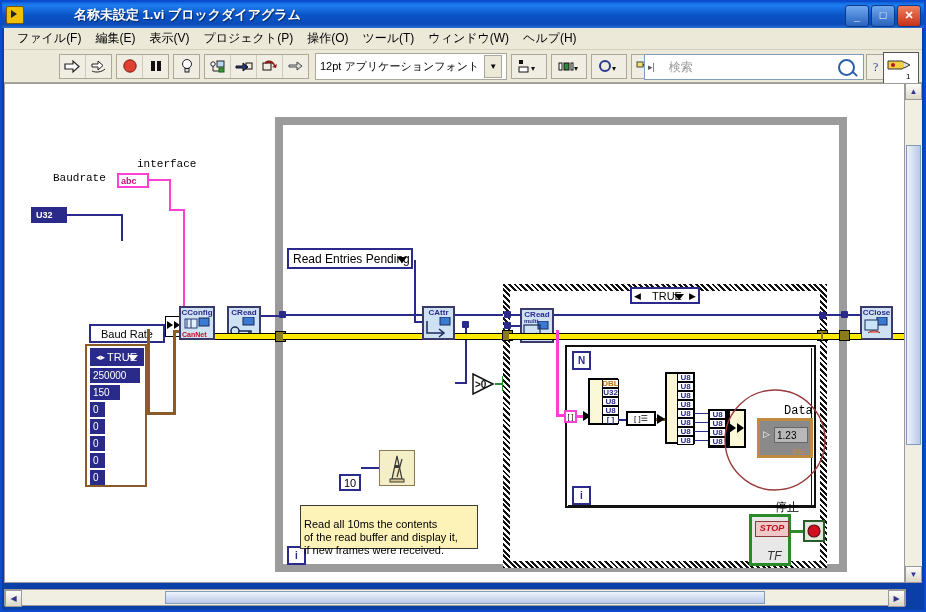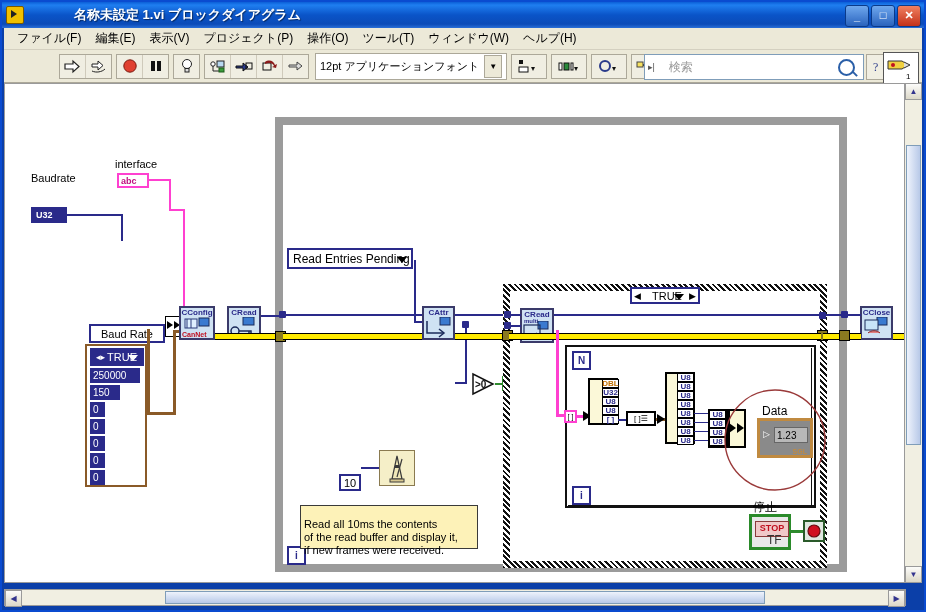--- a/index.html
+++ b/index.html
@@ -67,21 +67,21 @@
     font-size:8px;color:#33348e;cursor:pointer;}
   .sb-thumb{position:absolute;left:1px;width:15px;background:linear-gradient(90deg,#eef3fc,#b8c9e8);
     border:1px solid #7f9db9;box-sizing:border-box;cursor:pointer;}
   .hscroll{position:absolute;left:2px;bottom:4px;width:902px;height:17px;background:#f1efe2;
     border:1px solid #9a9a9a;box-sizing:border-box;display:flex;align-items:center;}
   .hs-thumb{position:absolute;top:1px;height:13px;background:linear-gradient(180deg,#eef3fc,#b8c9e8);
     border:1px solid #7f9db9;box-sizing:border-box;cursor:pointer;}
 
   
   .abs{position:absolute;box-sizing:border-box;}
-  .lbl{position:absolute;font-size:11px;color:#000;white-space:nowrap;font-family:Liberation Sans, sans-serif;}
+  .lbl{position:absolute;font-size:11px;color:#000;white-space:nowrap;font-family:Liberation Mono, monospace;margin-left:22px;}
   .wire{position:absolute;background:#2a2a8a;}
   .wire-y{position:absolute;background:#ffea00;border-top:1px solid #000;border-bottom:1px solid #000;height:5px;}
   .wire-p{position:absolute;background:#ff40d0;}
   .wire-br{position:absolute;background:#8a5a28;}
   .wire-g{position:absolute;background:#2e8b2e;}
   .node{position:absolute;background:#cfe2f3;border:2px solid #3a3a6a;box-sizing:border-box;}
   .term{position:absolute;background:#2a2a8a;}
   .junc{position:absolute;width:7px;height:7px;background:#2a2a8a;border-radius:1px;}
   .juncy{position:absolute;width:9px;height:9px;background:#8a7a20;border:1px solid #000;}
   .loopframe{position:absolute;border:8px solid #9b9b9b;box-sizing:border-box;background:transparent;}
@@ -500,21 +500,21 @@
         </svg>
       </div>
 
       <div class="comment" style="left:295px;top:421px;width:178px;height:44px;">
         <div>Read all 10ms the contents</div>
         <div>of the read buffer and display it,</div>
         <div>if new frames were received.</div>
       </div>
 
       <div class="lbl" style="left:748px;top:415px;font-size:12px;">停止</div>
-      <div class="abs" style="left:744px;top:430px;width:42px;height:36px;border:3px solid #2a8a2a;background:#e8e8e8;">
+      <div class="abs" style="left:744px;top:430px;width:42px;height:52px;border:3px solid #2a8a2a;background:#e8e8e8;font-style:italic;">
         <div style="position:absolute;left:3px;top:4px;width:32px;height:14px;background:#f0c8c8;border:1px solid #8a3a3a;font-size:9px;color:#c01020;text-align:center;line-height:13px;font-weight:bold;">STOP</div>
         <div style="position:absolute;left:15px;bottom:0;font-size:12px;color:#333;">TF</div>
       </div>
       <div class="wire-g" style="left:786px;top:446px;width:12px;height:2px;border-top:1px dashed #2a8a2a;"></div>
       <div class="abs" style="left:798px;top:436px;width:22px;height:22px;border:2px solid #2a5a2a;background:#e0e8e0;">
         <svg width="18" height="18" viewBox="0 0 18 18">
           <circle cx="9" cy="9" r="6" fill="#d01020" stroke="#6a0a10" stroke-width="1.2"></circle>
         </svg>
       </div>
 

